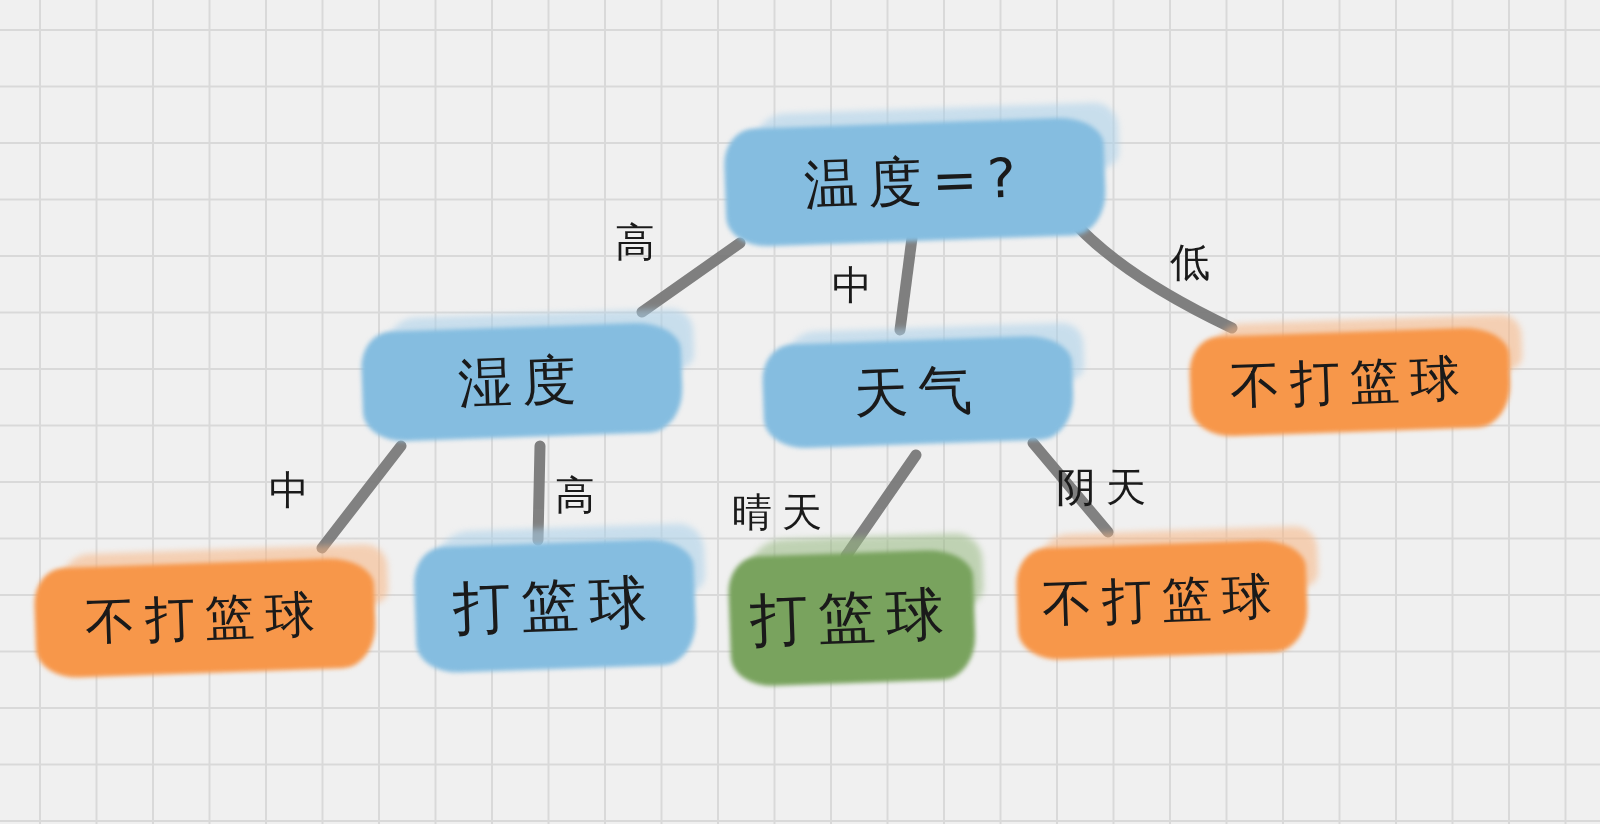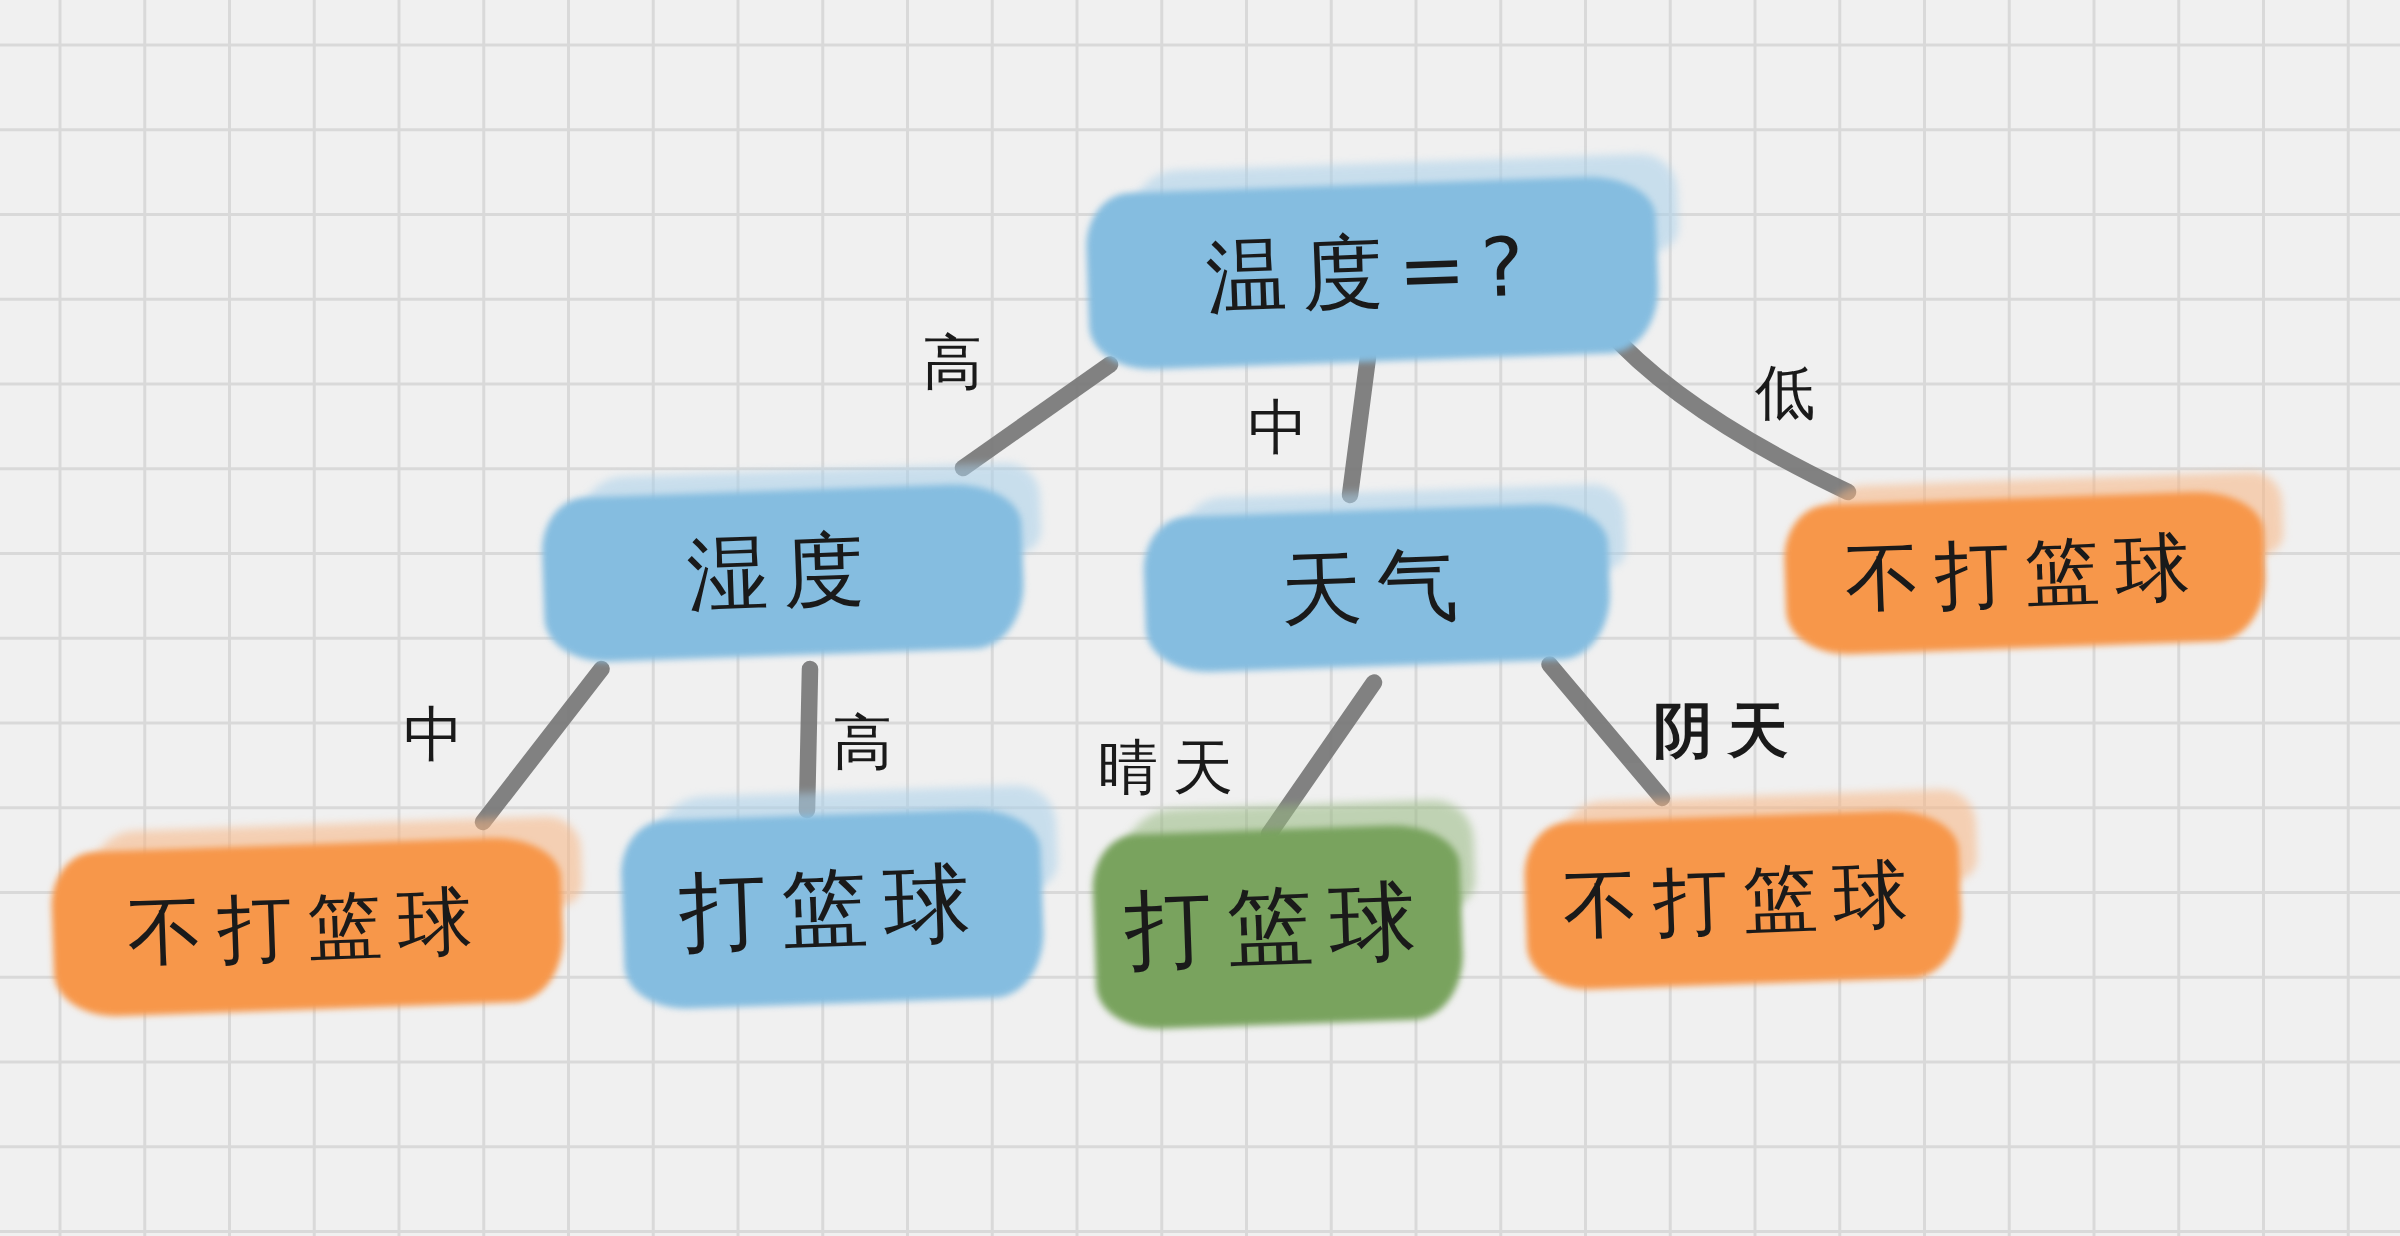--- a/index.html
+++ b/index.html
@@ -103,13 +103,13 @@
   <div class="blob"></div>
   <span class="label">不打篮球</span>
 </div>
 
 <div class="edge-label" style="left:640px; top:242px;">高</div>
 <div class="edge-label" style="left:857px; top:285px;">中</div>
 <div class="edge-label" style="left:1195px; top:262px;">低</div>
 <div class="edge-label" style="left:294px; top:490px;">中</div>
 <div class="edge-label" style="left:580px; top:495px;">高</div>
 <div class="edge-label" style="left:782px; top:512px;text-align:center;">晴天</div>
-<div class="edge-label" style="left:1152px; top:487px;font-weight:bold;">阴天</div>
+<div class="edge-label" style="left:1106px; top:487px;">阴天</div>
 
 </body></html>

